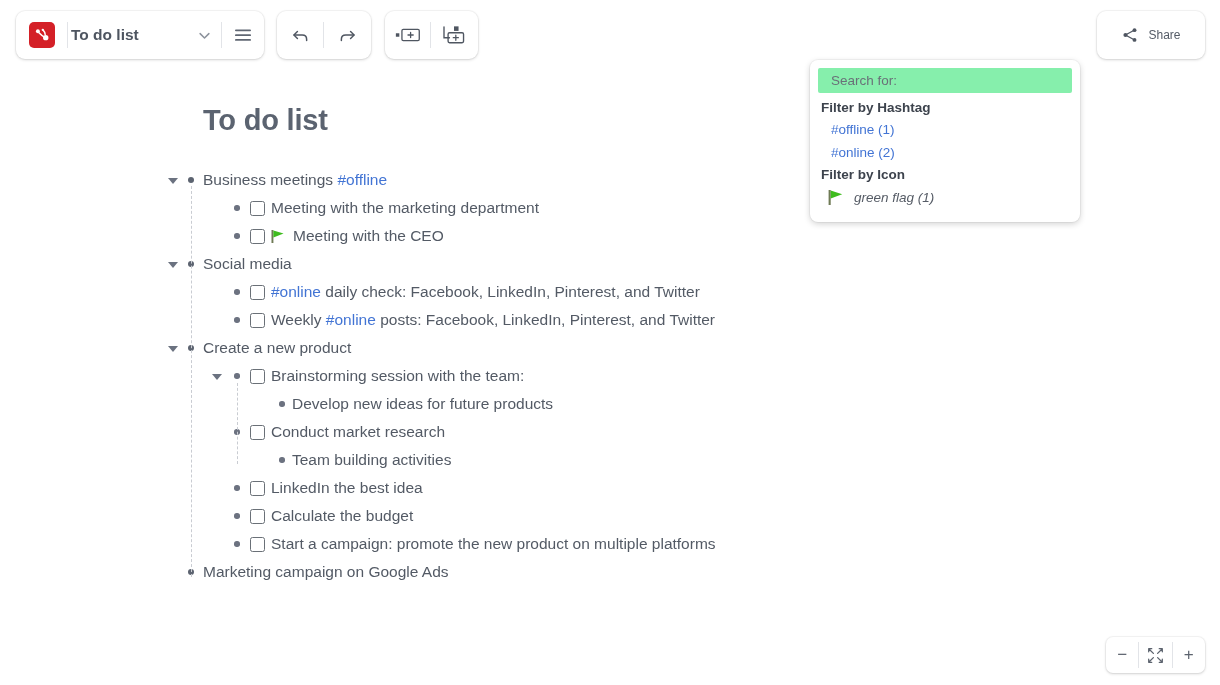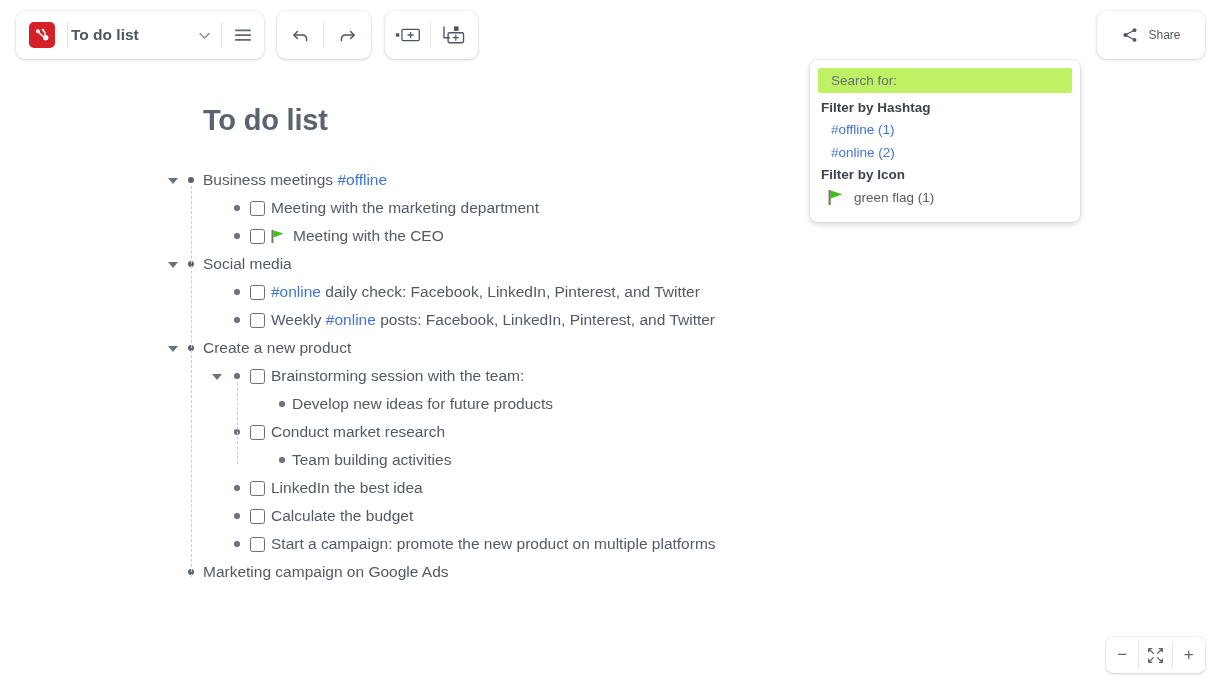--- a/index.html
+++ b/index.html
@@ -107,21 +107,21 @@
   #search-dropdown {
     position: absolute;
     top: 60px; left: 810px;
     width: 270px;
     background: #ffffff;
     border-radius: 8px;
     box-shadow: 0 2px 6px rgba(0,0,0,0.18), 0 0 0 1px rgba(0,0,0,0.04);
     padding: 8px 0 12px 0;
   }
   .dd-searchfor {
-    background: #bef264;
+    background: #86efac;
     color: #6a7078;
     padding: 5px 12px 5px 13px;
     margin: 0 8px 4px 8px;
     border-radius: 2px;
     font-size: 13.5px;
   }
   .dd-head {
     font-weight: bold;
     color: #3d434d;
     padding: 3px 12px 3px 11px;
@@ -306,21 +306,21 @@
   <div id="search-dropdown">
     <div class="dd-searchfor">Search for:</div>
     <div class="dd-head">Filter by Hashtag</div>
     <div class="dd-item hash">
       <span>#offline (1)</span>
     </div>
     <div class="dd-item hash">
       <span>#online (2)</span>
     </div>
     <div class="dd-head">Filter by Icon</div>
-    <div class="dd-item" style="padding-left:18px;">
+    <div class="dd-item" style="padding-left:18px;font-style:italic;">
       <span class="flag-wrap">
         <svg width="16" height="17" viewBox="0 0 16 17" aria-hidden="true">
           <rect x="0.6" y="1" width="2.1" height="15" fill="#6f7a55"></rect>
           <path d="M2.7 1.4 L14.2 5.2 L2.7 9.6 Z" fill="#3fbc1e"></path>
         </svg>
       </span>
       <span>green flag (1)</span>
     </div>
   </div>
 

